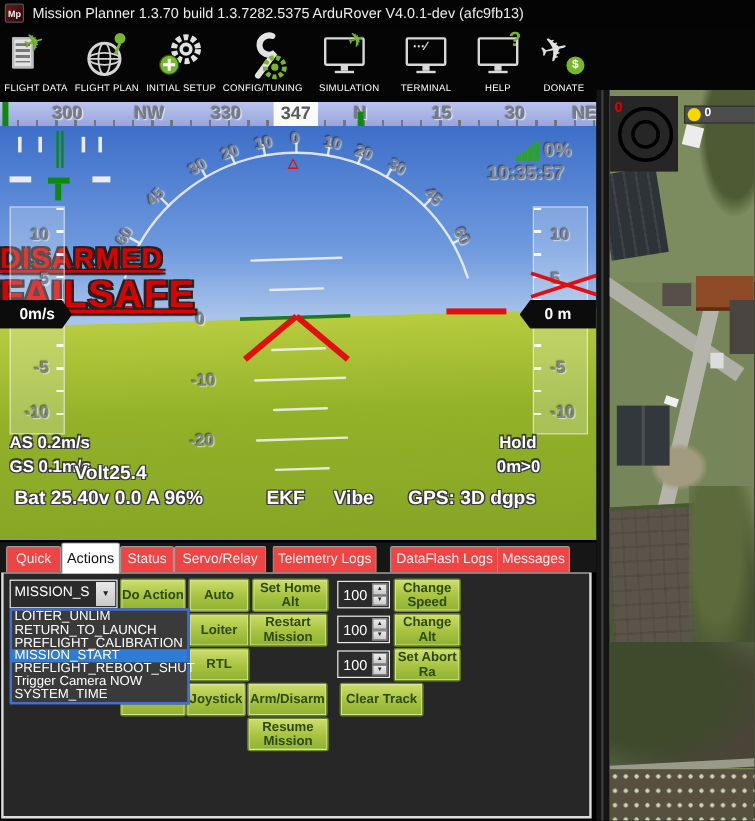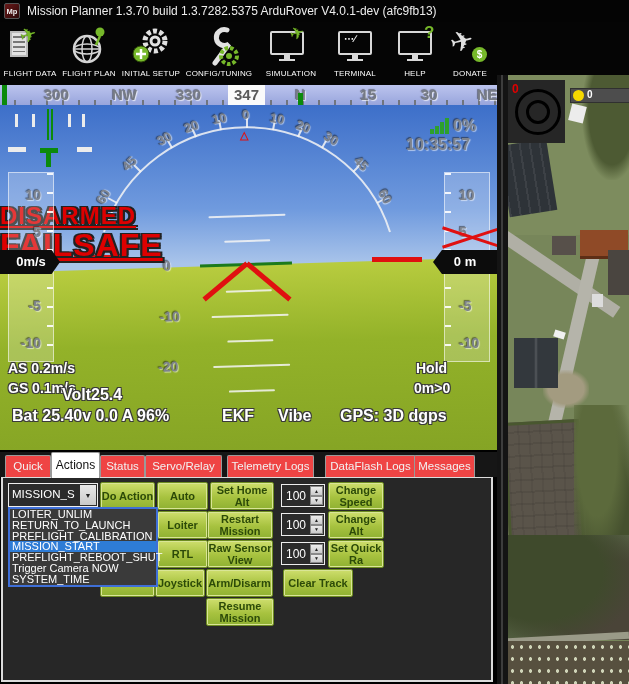--- a/index.html
+++ b/index.html
@@ -355,29 +355,28 @@
   <div class="spin" style="left:281px;top:513px;">
     <span class="sval">100</span>
     <div class="sbtns">
         <div>▲</div>
         <div>▼</div>
       </div>
   </div>
   <div class="abtn" style="left:328px;top:511px;width:54px;height:26px;">Change Alt</div>
 
   <div class="abtn" style="left:157px;top:540px;width:49px;height:26px;">RTL</div>
-  <div class="abtn" style="left:207px;top:540px;width:64px;height:26px;">Raw Sensor View</div>
   <div class="spin" style="left:281px;top:542px;">
     <span class="sval">100</span>
     <div class="sbtns">
         <div>▲</div>
         <div>▼</div>
       </div>
   </div>
-  <div class="abtn" style="left:328px;top:540px;width:54px;height:26px;">Set Quick Ra</div>
+  <div class="abtn" style="left:328px;top:540px;width:54px;height:26px;">Set Abort Ra</div>
 
   <div class="abtn" style="left:100px;top:569px;width:53px;height:26px;">Manual</div>
   <div class="abtn" style="left:155px;top:569px;width:48px;height:26px;">Joystick</div>
   <div class="abtn" style="left:206px;top:569px;width:65px;height:26px;">Arm/Disarm</div>
   <div class="abtn" style="left:283px;top:569px;width:68px;height:26px;">Clear Track</div>
 
   <div class="abtn" style="left:206px;top:598px;width:66px;height:26px;">Resume Mission</div>
 
   <div class="ddl">
     <div class="ddi">LOITER_UNLIM</div>

